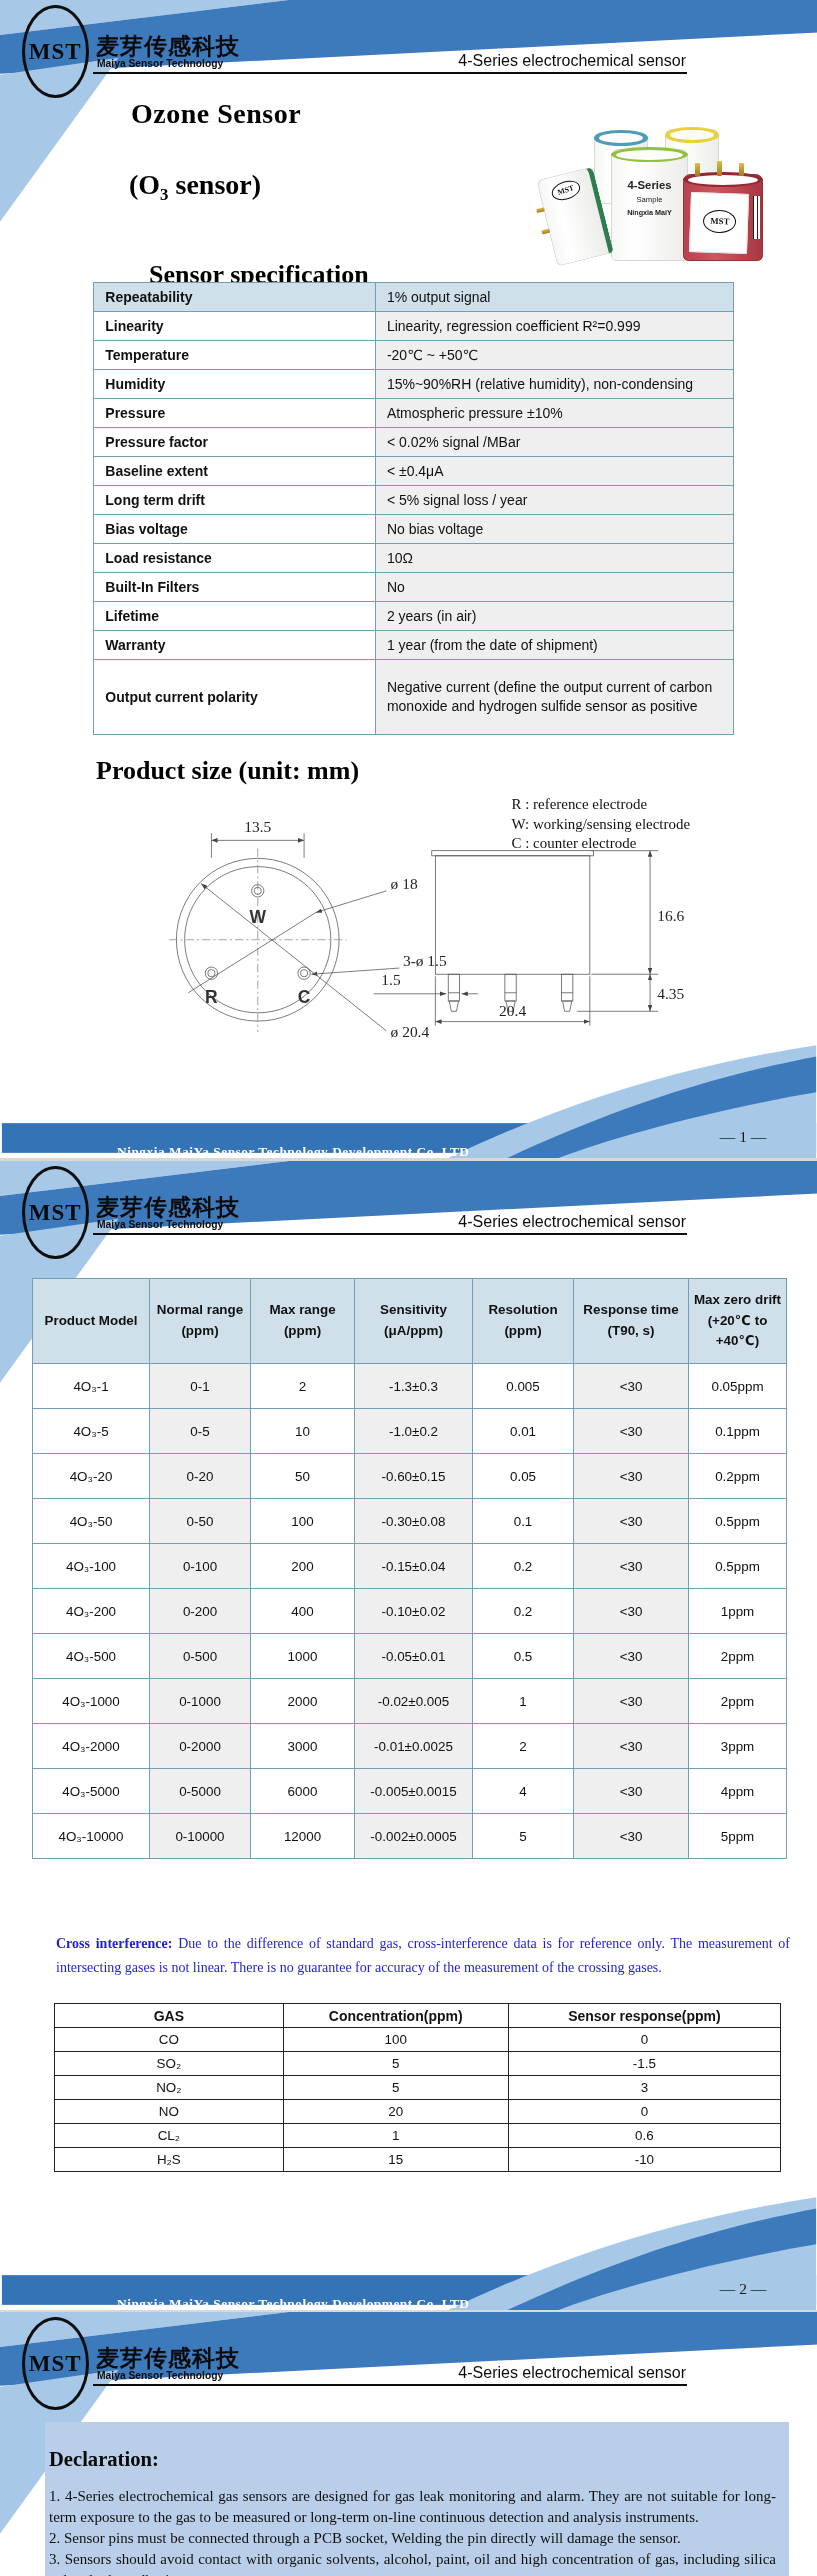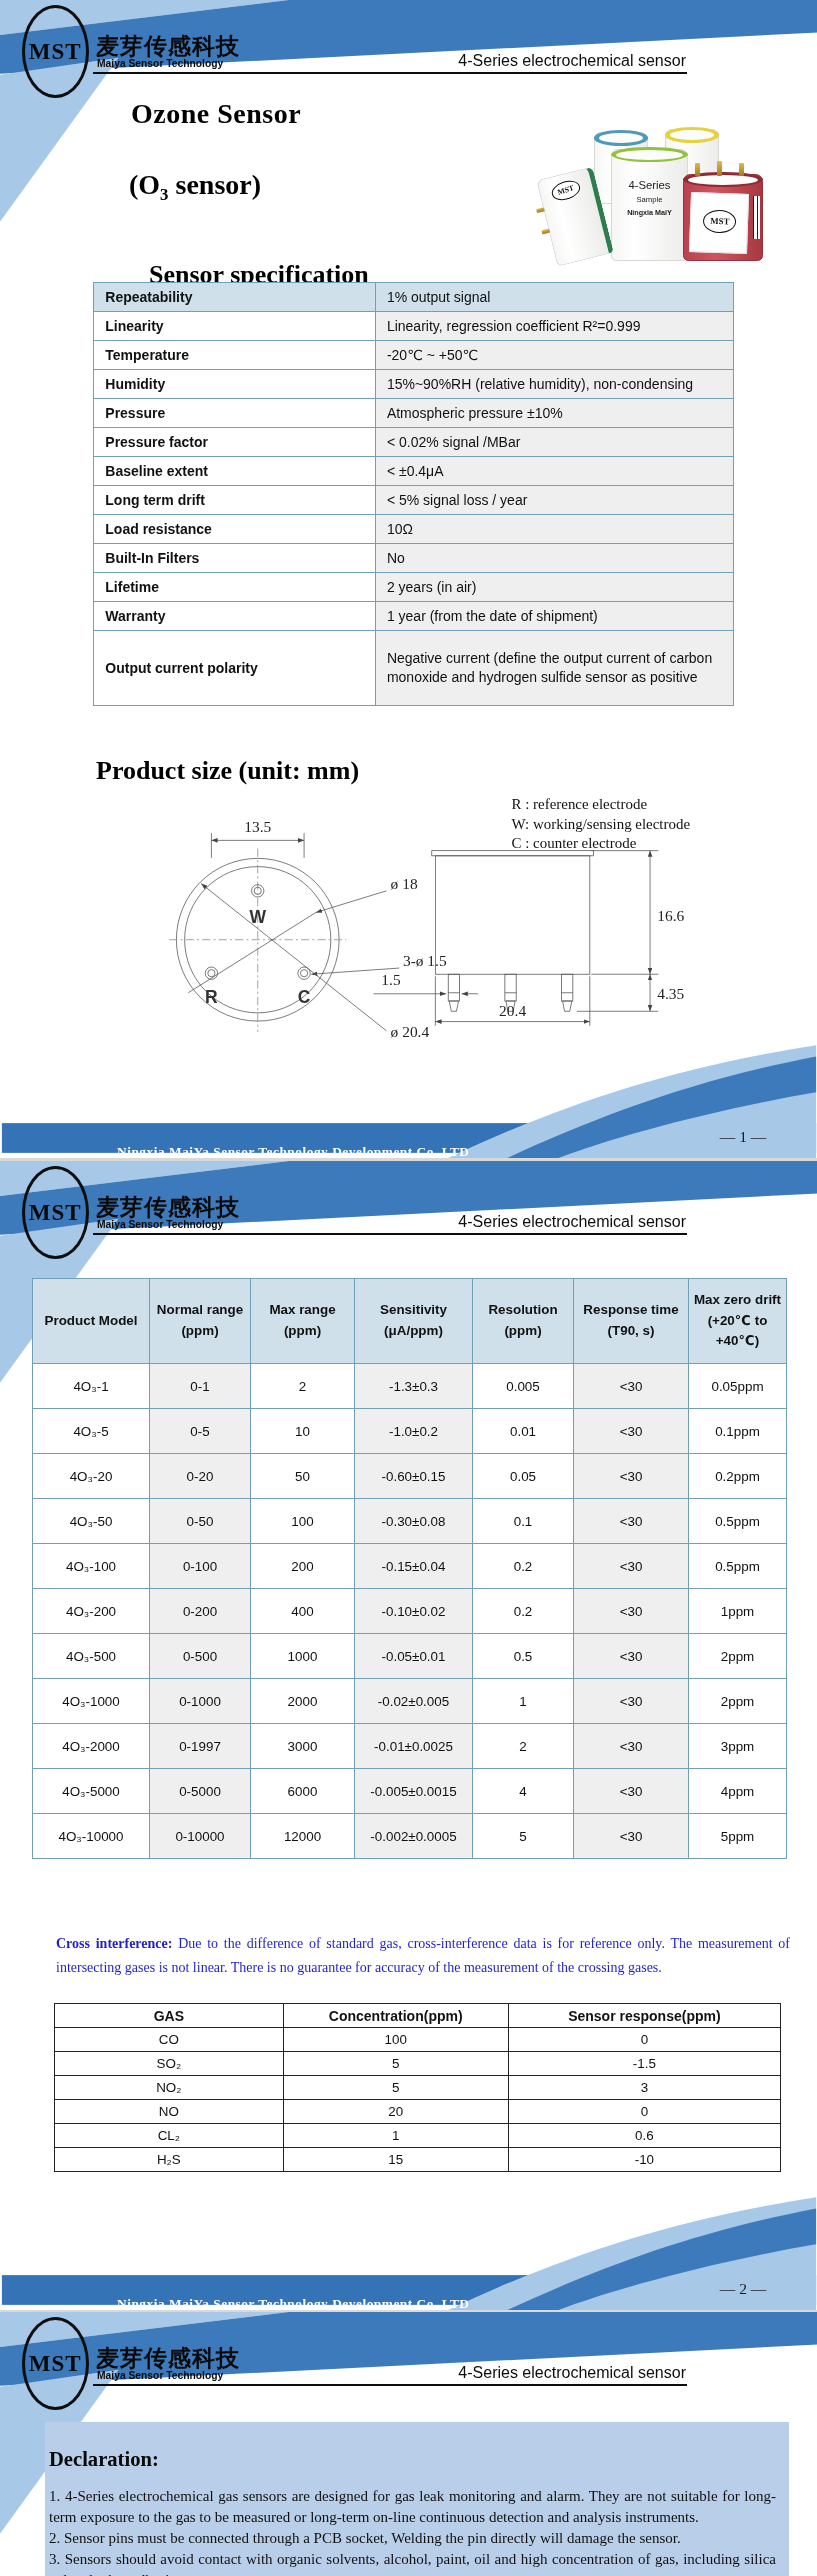--- a/index.html
+++ b/index.html
@@ -107,21 +107,21 @@
 
     <div class="photo">
       <div class="cyl" style="left:49px;top:7.2px;width:54px;height:72px;">
         <div class="cap" style="background:#4e9ab8;"></div>
       </div>
       <div class="cyl" style="left:120px;top:4.1px;width:54px;height:71px;">
         <div class="cap" style="background:#e6d23e;"></div>
       </div>
       <div class="cyl" style="left:66px;top:24px;width:77px;height:112px;">
         <div class="cap" style="background:#92c23c;"></div>
-        <div class="cyl-label" style="top:29px;font-size:11.3px;font-weight:normal;text-align:center;">4-Series</div>
+        <div class="cyl-label" style="top:29px;font-size:11.3px;font-weight:bold;text-align:center;">4-Series</div>
         <div class="cyl-label" style="top:45px;font-size:7.7px;">Sample</div>
         <div class="cyl-label" style="top:58px;font-size:7.2px;font-weight:bold;">Ningxia MaiY</div>
       </div>
       <div class="cyl" style="left:1px;top:47px;width:58px;height:89px;transform:rotate(-14deg);border-right:5.2px solid #2e7d4f;">
         <div class="mst-oval" style="left:11.3px;top:7.2px;width:29px;height:17.5px;font-size:7.7px;transform:rotate(-4deg);">MST</div>
         <div class="pin" style="left:-8.2px;top:27px;width:8.2px;height:3.6px;"></div>
         <div class="pin" style="left:-8.2px;top:49px;width:8.2px;height:3.6px;"></div>
       </div>
       <div class="cyl" style="left:138px;top:49px;width:80px;height:87px;background:linear-gradient(90deg,#b8424e,#cf5560 40%,#a83840);border-color:#993039;">
         <div class="cap" style="background:#8f2b35;"></div>
@@ -162,20 +162,24 @@
             <td>Pressure factor</td>
             <td>&lt; 0.02% signal /MBar</td>
           </tr>
           <tr>
             <td>Baseline extent</td>
             <td>&lt; ±0.4μA</td>
           </tr>
           <tr>
             <td>Long term drift</td>
             <td>&lt; 5% signal loss / year</td>
+          </tr>
+          <tr>
+            <td>Bias voltage</td>
+            <td>No bias voltage</td>
           </tr>
           <tr>
             <td>Load resistance</td>
             <td>10Ω</td>
           </tr>
           <tr>
             <td>Built-In Filters</td>
             <td>No</td>
           </tr>
           <tr>
@@ -375,21 +379,21 @@
             <td>4O₃-1000</td>
             <td>0-1000</td>
             <td>2000</td>
             <td>-0.02±0.005</td>
             <td>1</td>
             <td>&lt;30</td>
             <td>2ppm</td>
           </tr>
           <tr>
             <td>4O₃-2000</td>
-            <td>0-1997</td>
+            <td>0-2000</td>
             <td>3000</td>
             <td>-0.01±0.0025</td>
             <td>2</td>
             <td>&lt;30</td>
             <td>3ppm</td>
           </tr>
           <tr>
             <td>4O₃-5000</td>
             <td>0-5000</td>
             <td>6000</td>

